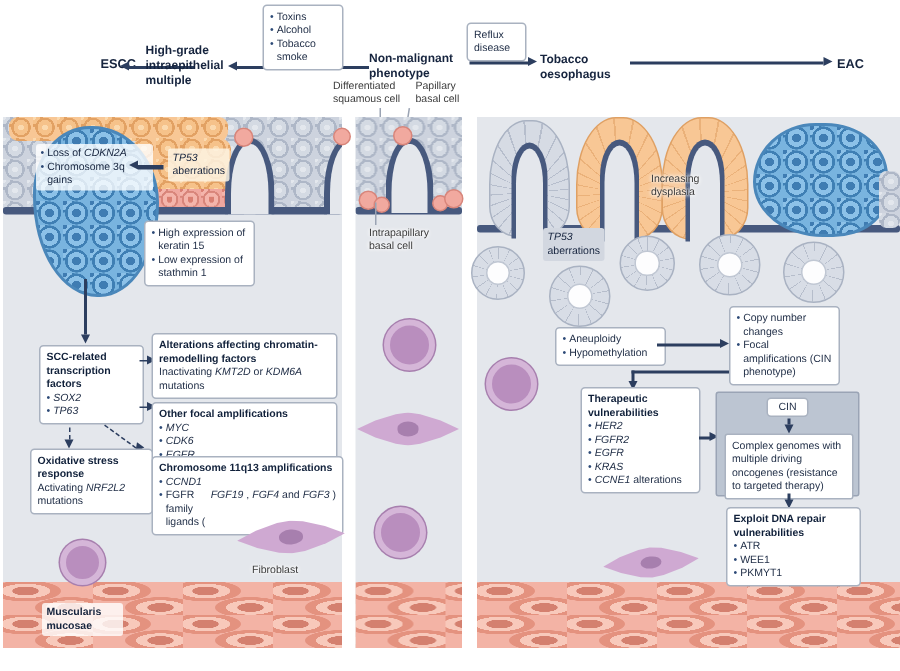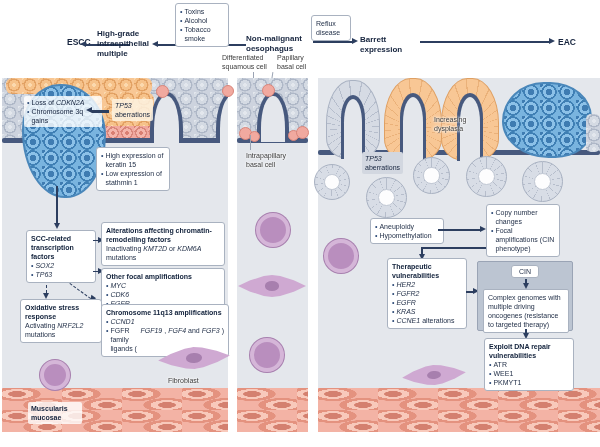--- a/index.html
+++ b/index.html
@@ -82,27 +82,27 @@
   <div class="flowlab" style="left:97px;top:29px;width:58px;">High-grade intraepithelial multiple</div>
   <div class="tri tri-l" style="left:152px;top:41px;"></div>
   <div class="ln-h" style="left:158px;top:44px;width:88px;"></div>
 
   <div class="box" style="left:175px;top:3px;width:44px;">
     <div class="bu">Toxins</div>
     <div class="bu">Alcohol</div>
     <div class="bu">Tobacco smoke</div>
   </div>
 
-  <div class="flowlab" style="left:246px;top:34px;width:60px;">Non-malignant oesophagus</div>
+  <div class="flowlab" style="left:246px;top:34px;width:60px;">Non-malignant phenotype</div>
   <div class="box" style="left:311px;top:15px;width:30px;">
     <div>Reflux disease</div>
   </div>
   <div class="ln-h" style="left:313px;top:41px;width:39px;"></div>
   <div class="tri tri-r" style="left:352px;top:38px;"></div>
-  <div class="flowlab" style="left:360px;top:35px;width:56px;">Barrett expression</div>
+  <div class="flowlab" style="left:360px;top:35px;width:56px;">Tobacco oesophagus</div>
   <div class="ln-h" style="left:420px;top:41px;width:129px;"></div>
   <div class="tri tri-r" style="left:549px;top:38px;"></div>
   <div class="flowlab" style="left:558px;top:37px;font-size:8.5px;">EAC</div>
 
   <div class="small abs" style="left:222px;top:53px;width:52px;color:#3b3b3b;">Differentiated squamous cell</div>
   <div class="small abs" style="left:277px;top:53px;width:38px;color:#3b3b3b;">Papillary basal cell</div>
   <div class="leader" style="left:253px;top:72px;height:22px;"></div>
   <div class="leader" style="left:271px;top:72px;height:18px;transform:rotate(9deg);"></div>
 
   <div class="panel" style="left:2px;width:226px;">

